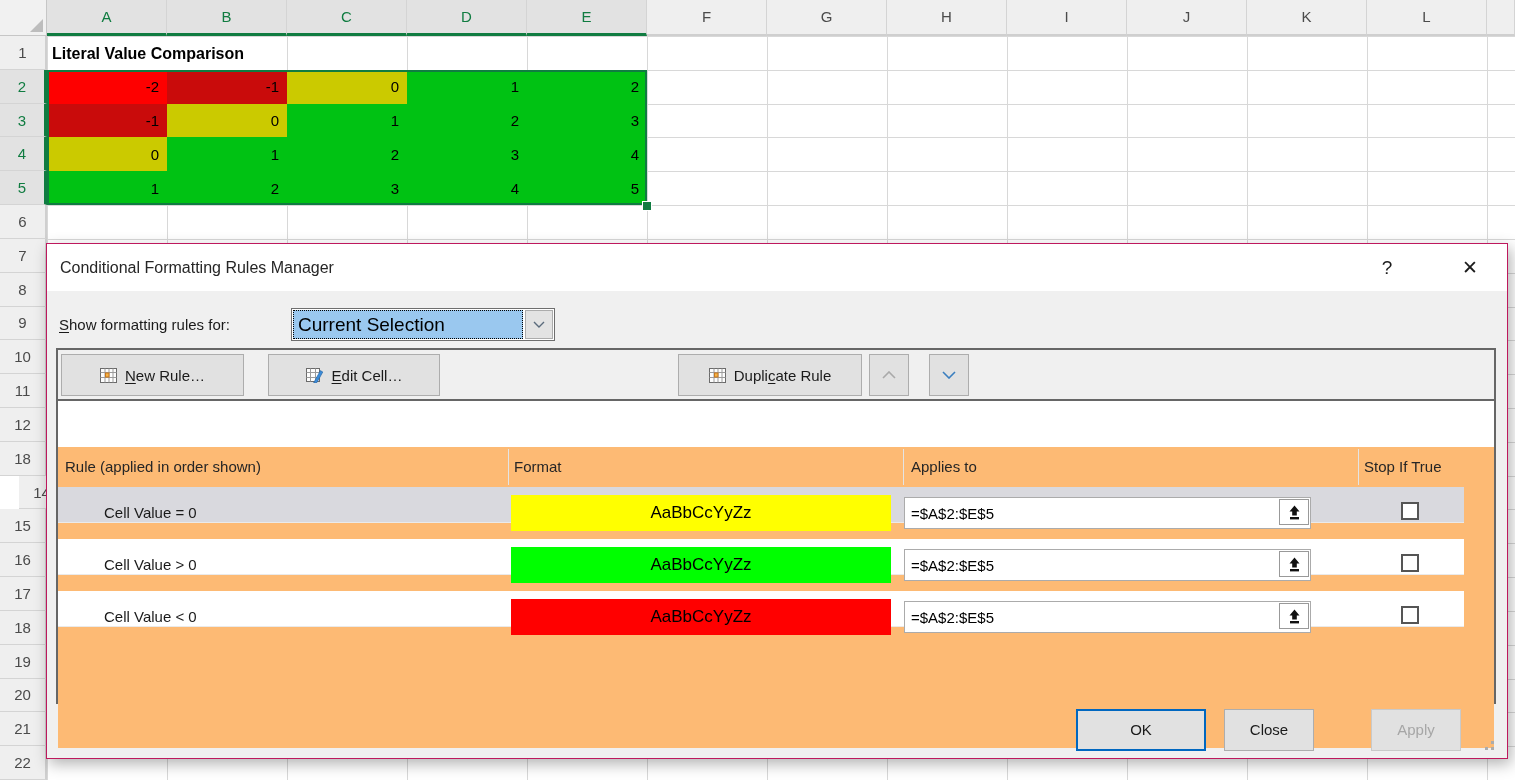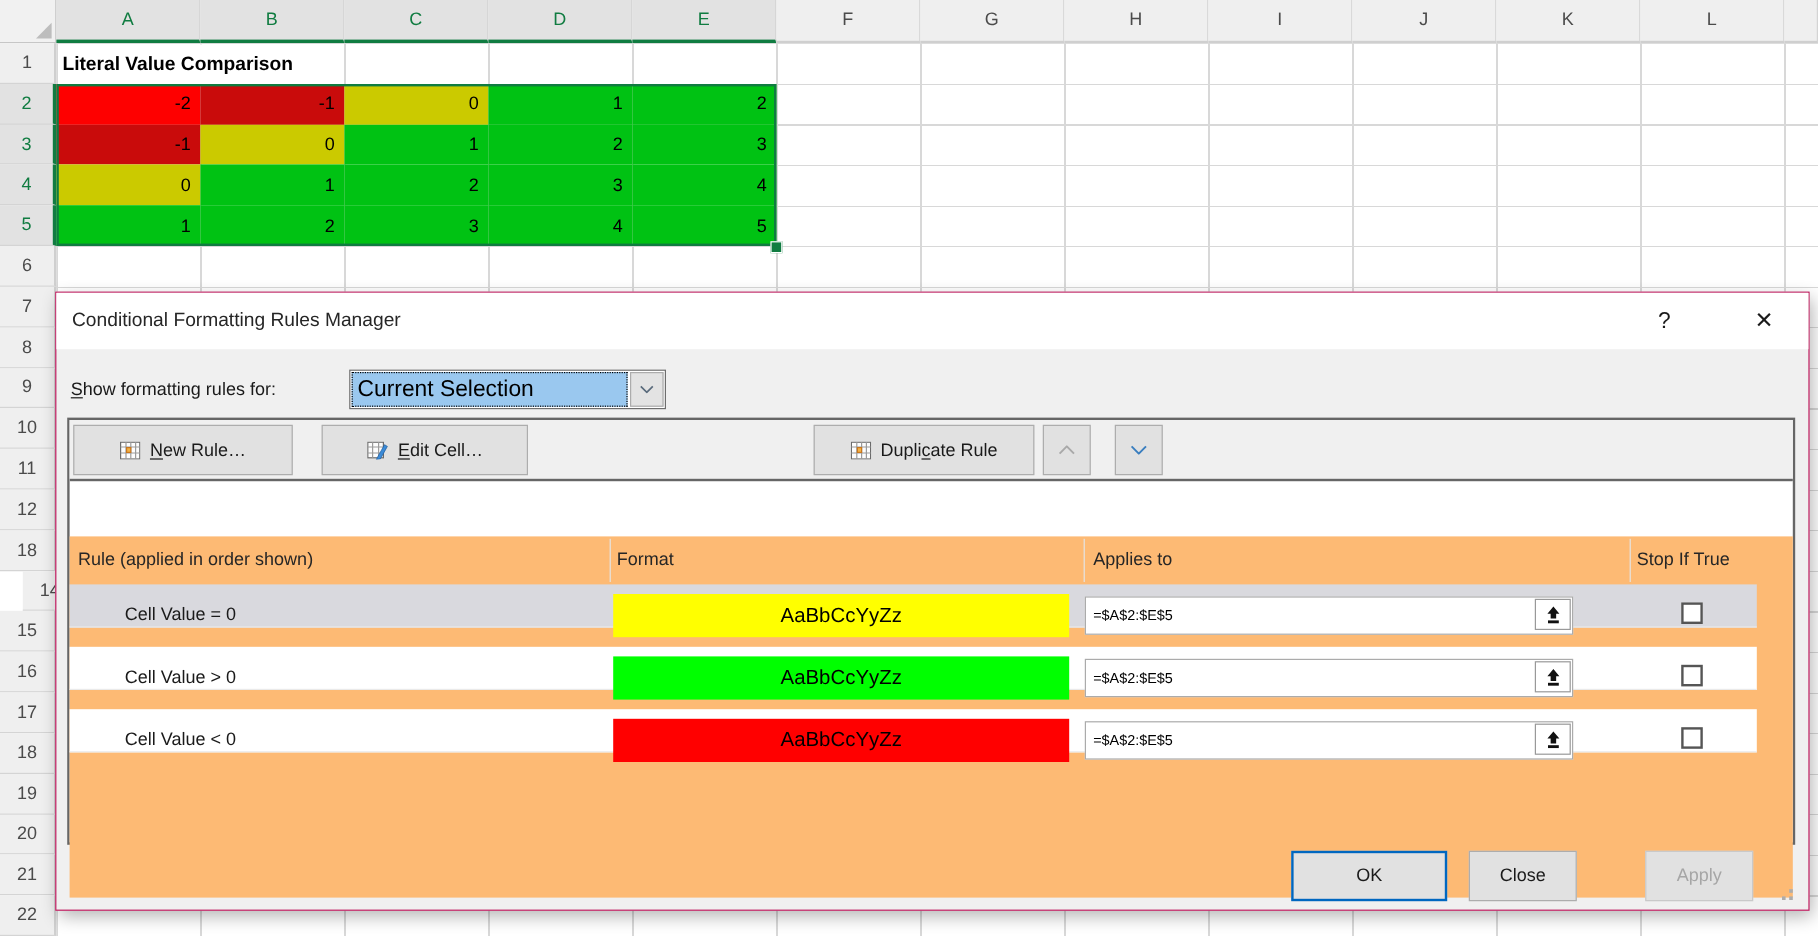--- a/index.html
+++ b/index.html
@@ -64,21 +64,21 @@
   #lhead span{position:absolute;top:0;height:40px;line-height:40px;white-space:nowrap;}
   .hsep{position:absolute;top:2px;height:36px;width:1px;background:#E4E4E4;}
   .rrow{position:absolute;left:0;width:1406px;height:36px;border-bottom:1px solid #EAEAEA;
         box-sizing:border-box;background:#fff;}
   .rrow.selected{background:#D9D9DE;}
   .rulelabel{position:absolute;left:46px;top:0;height:52px;line-height:52px;font-size:15px;color:#1a1a1a;}
   .swatch{position:absolute;left:453px;top:8px;width:380px;height:36px;text-align:center;
         line-height:36px;font-size:17px;color:#000;}
   .applies{position:absolute;left:846px;top:10px;width:407px;height:32px;box-sizing:border-box;}
   .applies input{width:100%;height:100%;box-sizing:border-box;border:1px solid #ABABAB;
-        font-family:"Liberation Sans",sans-serif;font-size:12px;padding:0 36px 0 6px;color:#000;background:#fff;}
+        font-family:"Liberation Sans",sans-serif;font-size:15px;padding:0 36px 0 6px;color:#000;background:#fff;}
   .picker{position:absolute;right:2px;top:2px;width:30px;height:26px;background:#fff;
         border:1px solid #999;box-sizing:border-box;display:flex;align-items:center;justify-content:center;}
   .chk{position:absolute;left:1343px;top:15px;width:18px;height:18px;background:#fff;
         border:2px solid #555;box-sizing:border-box;}
   .footbtn{position:absolute;top:465px;height:42px;background:#E1E1E1;border:1px solid #ADADAD;
         box-sizing:border-box;text-align:center;line-height:40px;font-size:15px;color:#1a1a1a;}
   #ok{left:1029px;width:130px;border:2px solid #0067C0;line-height:38px;}
   #closeb{left:1177px;width:90px;}
   #apply{left:1324px;width:90px;color:#A6A6A6;border-color:#C9C9C9;}
   #grip{position:absolute;left:1444px;top:497px;width:3px;height:3px;background:#ACACAC;

